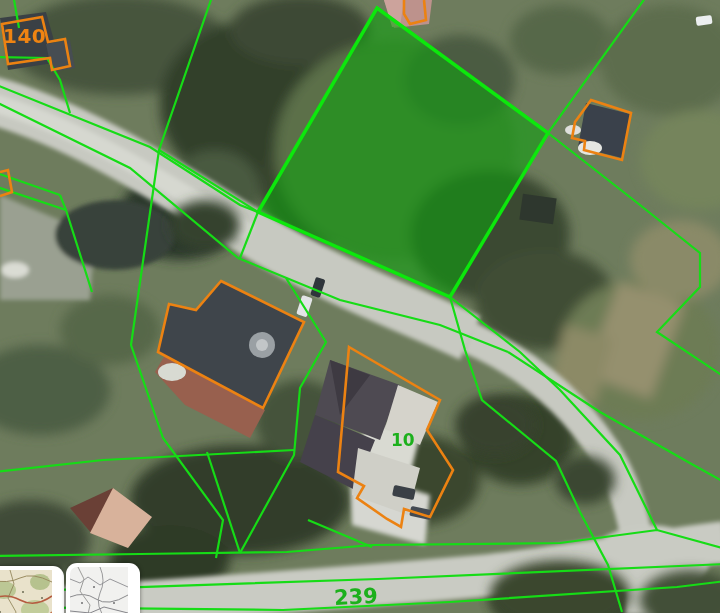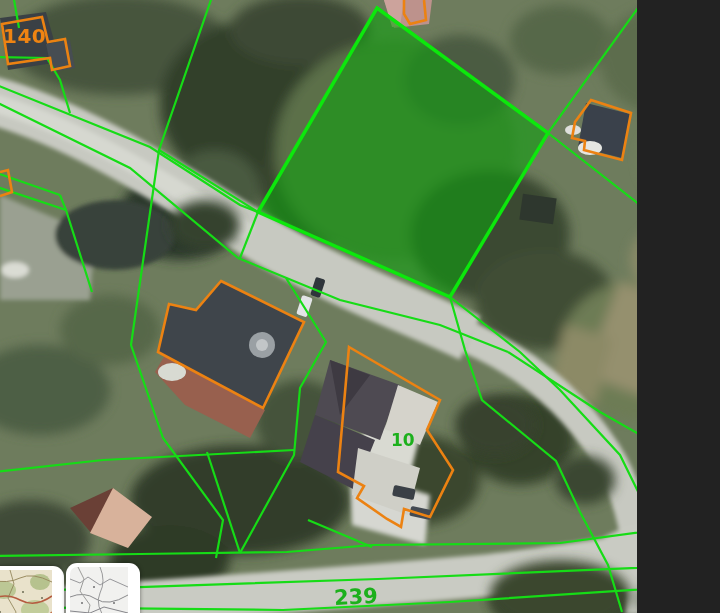--- a/index.html
+++ b/index.html
@@ -1,17 +1,17 @@
 <!DOCTYPE html>
 <html><head>
 <meta charset="utf-8">
 <style>
   html,body{margin:0;padding:0;background:#222;}
   #viewport{
-    position:relative;width:637px;height:613px;overflow:hidden;
+    position:relative;width:720px;height:613px;overflow:hidden;
     font-family:"DejaVu Sans","Liberation Sans",sans-serif;
     background:#a3a3a3;
     text-decoration:underline;
   }
   #map-svg{position:absolute;left:0;top:0;display:block;}
   .map-label{font-family:"DejaVu Sans","Liberation Sans",sans-serif;font-weight:700;}
   .thumb{
     position:absolute;background:#fff;border-radius:11px;padding:4px;
     box-shadow:0 0 4px rgba(0,0,0,.45);cursor:pointer;
   }

